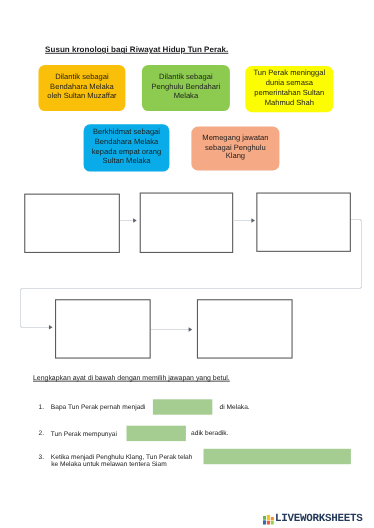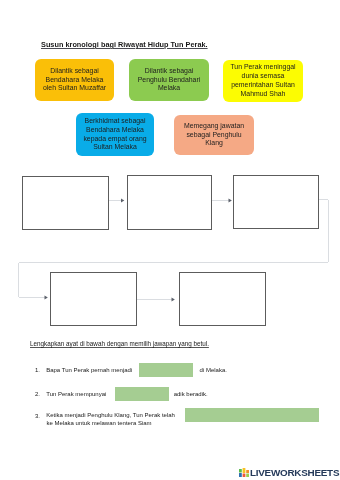--- a/index.html
+++ b/index.html
@@ -27,21 +27,21 @@
   #f3{left:233px;top:175px;width:86px;height:54px;}
   #f4{left:50px;top:272px;width:87px;height:54px;}
   #f5{left:179px;top:272px;width:87px;height:54px;}
 
   #instr{left:30px;top:340px;font-size:6.3px;color:#1a1a1a;text-decoration:underline;
          text-decoration-color:#555;text-underline-offset:1.2px;}
 
   .qrow{position:absolute;font-size:6.0px;color:#1a1a1a;white-space:nowrap;}
   .blank{display:inline-block;background:#a5cd92;vertical-align:middle;}
 
-  #logo{position:absolute;left:238.5px;top:468px;display:flex;align-items:flex-end;gap:1.5px;}
+  #logo{position:absolute;left:238.5px;top:468px;display:flex;gap:1.5px;font-family:Liberation Mono, monospace;}
   #logo-word{font-size:9.9px;font-weight:bold;color:#253a5a;letter-spacing:-0.25px;line-height:7.6px;}
 </style>
 </head>
 <body>
 
 <div id="sheet">
 
   <div id="title" class="abs">Susun kronologi bagi Riwayat Hidup Tun Perak.</div>
 
   <div id="box-orange" class="cbox">

